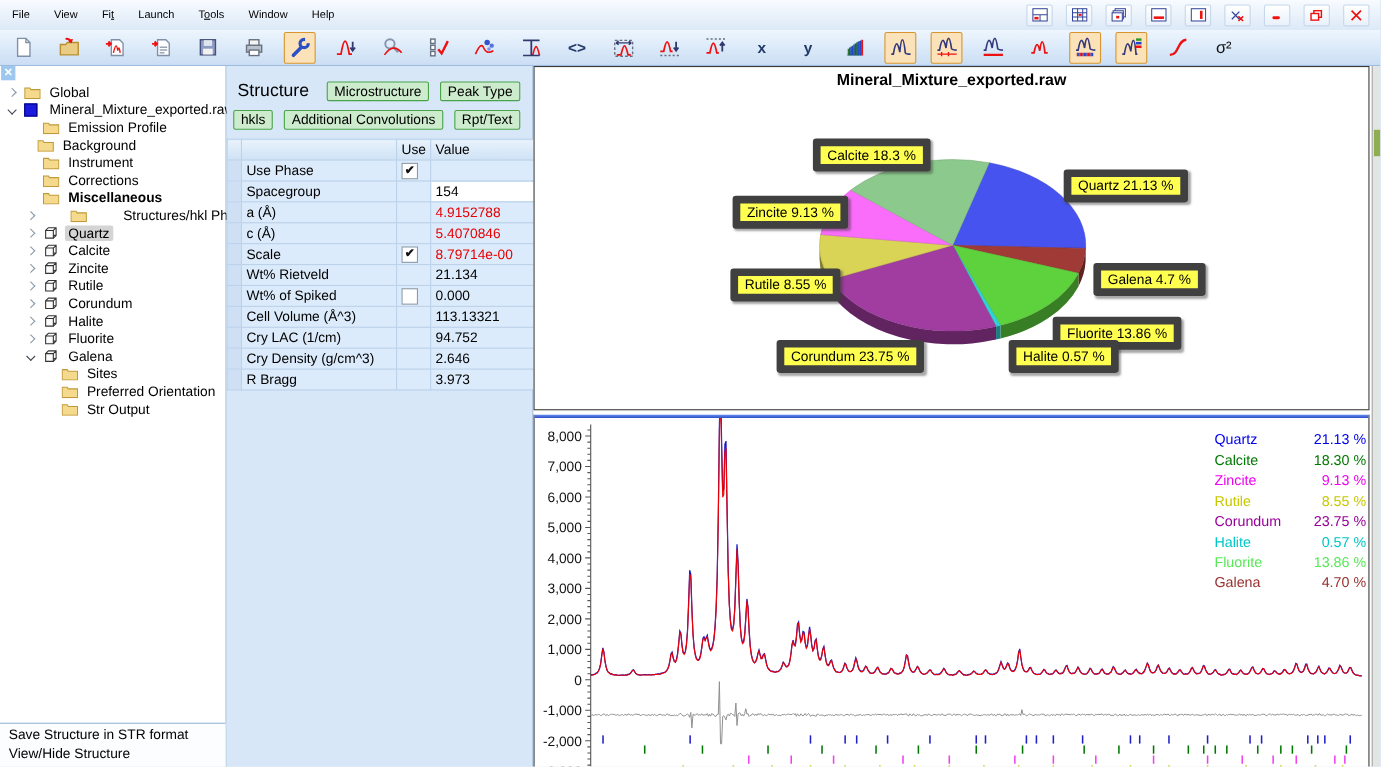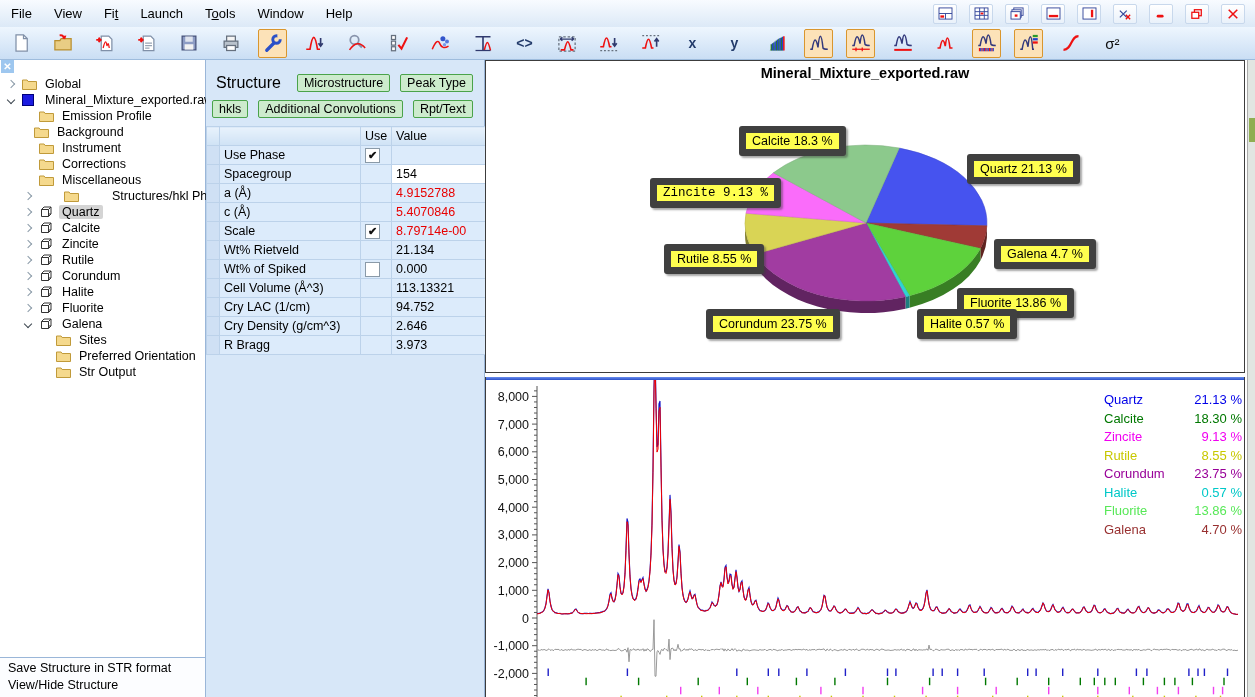--- a/index.html
+++ b/index.html
@@ -3,21 +3,21 @@
 <meta charset="utf-8">
 <style>
   html,body{margin:0;padding:0;background:#cfe0f2;}
   #app{position:relative;width:1255px;height:697px;overflow:hidden;
        font-family:"Liberation Sans",sans-serif;font-size:12px;color:#000;
        background:#eef4fb;}
   
   #menubar{position:absolute;left:0;top:0;width:1255px;height:27px;
     background:linear-gradient(#f8fbff,#dce9f7);border-bottom:1px solid #bcd2ea;
     display:flex;align-items:center;}
-  .mitem{padding:0 11px;font-size:13px;line-height:26px;cursor:default;}
+  .mitem{padding:0 11px;font-size:10px;line-height:26px;cursor:default;}
   .mitem u{text-decoration:underline;}
   #win-controls{margin-left:auto;display:flex;gap:12px;align-items:center;padding-right:10px;}
   .wbtn{width:22px;height:18px;display:flex;align-items:center;justify-content:center;
     background:linear-gradient(#ffffff,#e9f1fa);border:1px solid #c8d8ec;border-radius:2px;}
   
   #toolbar{position:absolute;left:0;top:27px;width:1255px;height:33px;
     background:linear-gradient(#eef6fe,#cadef4);border-bottom:1px solid #9ebcdd;
     display:flex;align-items:center;gap:13px;padding-left:6px;box-sizing:border-box;}
   .tbtn{width:27px;height:27px;display:flex;align-items:center;justify-content:center;
     border:1px solid transparent;border-radius:2px;flex:0 0 auto;}
@@ -372,21 +372,21 @@
         <div class="trow" style="padding-left: 23px;">
           <span class="texp"></span>
           <span class="ticon">
             <svg width="15" height="12" viewBox="0 0 15 12">
               <path d="M.5 2h4.6l1 1.5h8.4V11.5H.5z" fill="#f5d98d" stroke="#c09a3a"></path>
               <path d="M.5 4.5h14" stroke="#e8c althou" stroke-width="0"></path>
             </svg>
           </span>
           <span class="tlabel2">Corrections</span>
         </div>
-        <div class="trow" style="padding-left: 23px;">
+        <div class="trow" style="padding-left: 23px; font-weight: bold;">
           <span class="texp"></span>
           <span class="ticon">
             <svg width="15" height="12" viewBox="0 0 15 12">
               <path d="M.5 2h4.6l1 1.5h8.4V11.5H.5z" fill="#f5d98d" stroke="#c09a3a"></path>
               <path d="M.5 4.5h14" stroke="#e8c althou" stroke-width="0"></path>
             </svg>
           </span>
           <span class="tlabel2">Miscellaneous</span>
         </div>
         <div class="trow" style="padding-left: 23px; gap: 25px;">
@@ -669,21 +669,21 @@
           <path d="M380 162 L259.95836077821565,152.2023982096581 A121 78 0 0 1 287.4227494347282,111.77502013278104 Z" fill="#fa6cfa" stroke="rgb(213,92,213)" stroke-width="0.5"></path>
           <path d="M380 162 L287.4227494347282,111.77502013278104 A121 78 0 0 1 413.2790320723133,87.00809384928824 Z" fill="#8cc98c" stroke="rgb(119,171,119)" stroke-width="0.5"></path>
         </svg>
       <div id="pie-labels">
           <div class="pie-label" style="left: 481px; top: 93px;">Quartz 21.13 %</div>
           <div class="pie-label" style="left: 508px; top: 178px;">Galena 4.7 %</div>
           <div class="pie-label" style="left: 471px; top: 227px;">Fluorite 13.86 %</div>
           <div class="pie-label" style="left: 431px; top: 248px;">Halite 0.57 %</div>
           <div class="pie-label" style="left: 220px; top: 248px;">Corundum 23.75 %</div>
           <div class="pie-label" style="left: 178px; top: 183px;">Rutile 8.55 %</div>
-          <div class="pie-label" style="left: 164px; top: 117px; font-family: Liberation Mono, monospace;">Zincite 9.13 %</div>
+          <div class="pie-label" style="left: 180px; top: 117px;">Zincite 9.13 %</div>
           <div class="pie-label" style="left: 253px; top: 65px;">Calcite 18.3 %</div>
         </div>
     </div>
     <div id="plot-panel">
       <div id="plot-strip"></div>
       <svg id="plot-svg" width="758" height="317" viewBox="0 0 758 317">
           <line x1="51" y1="6" x2="51" y2="317" stroke="#555" stroke-width="1"></line>
           <line x1="48" y1="10.860000000000014" x2="51" y2="10.860000000000014" stroke="#555"></line>
           <line x1="46" y1="16.400000000000006" x2="51" y2="16.400000000000006" stroke="#555"></line>
           <line x1="48" y1="21.939999999999998" x2="51" y2="21.939999999999998" stroke="#555"></line>

